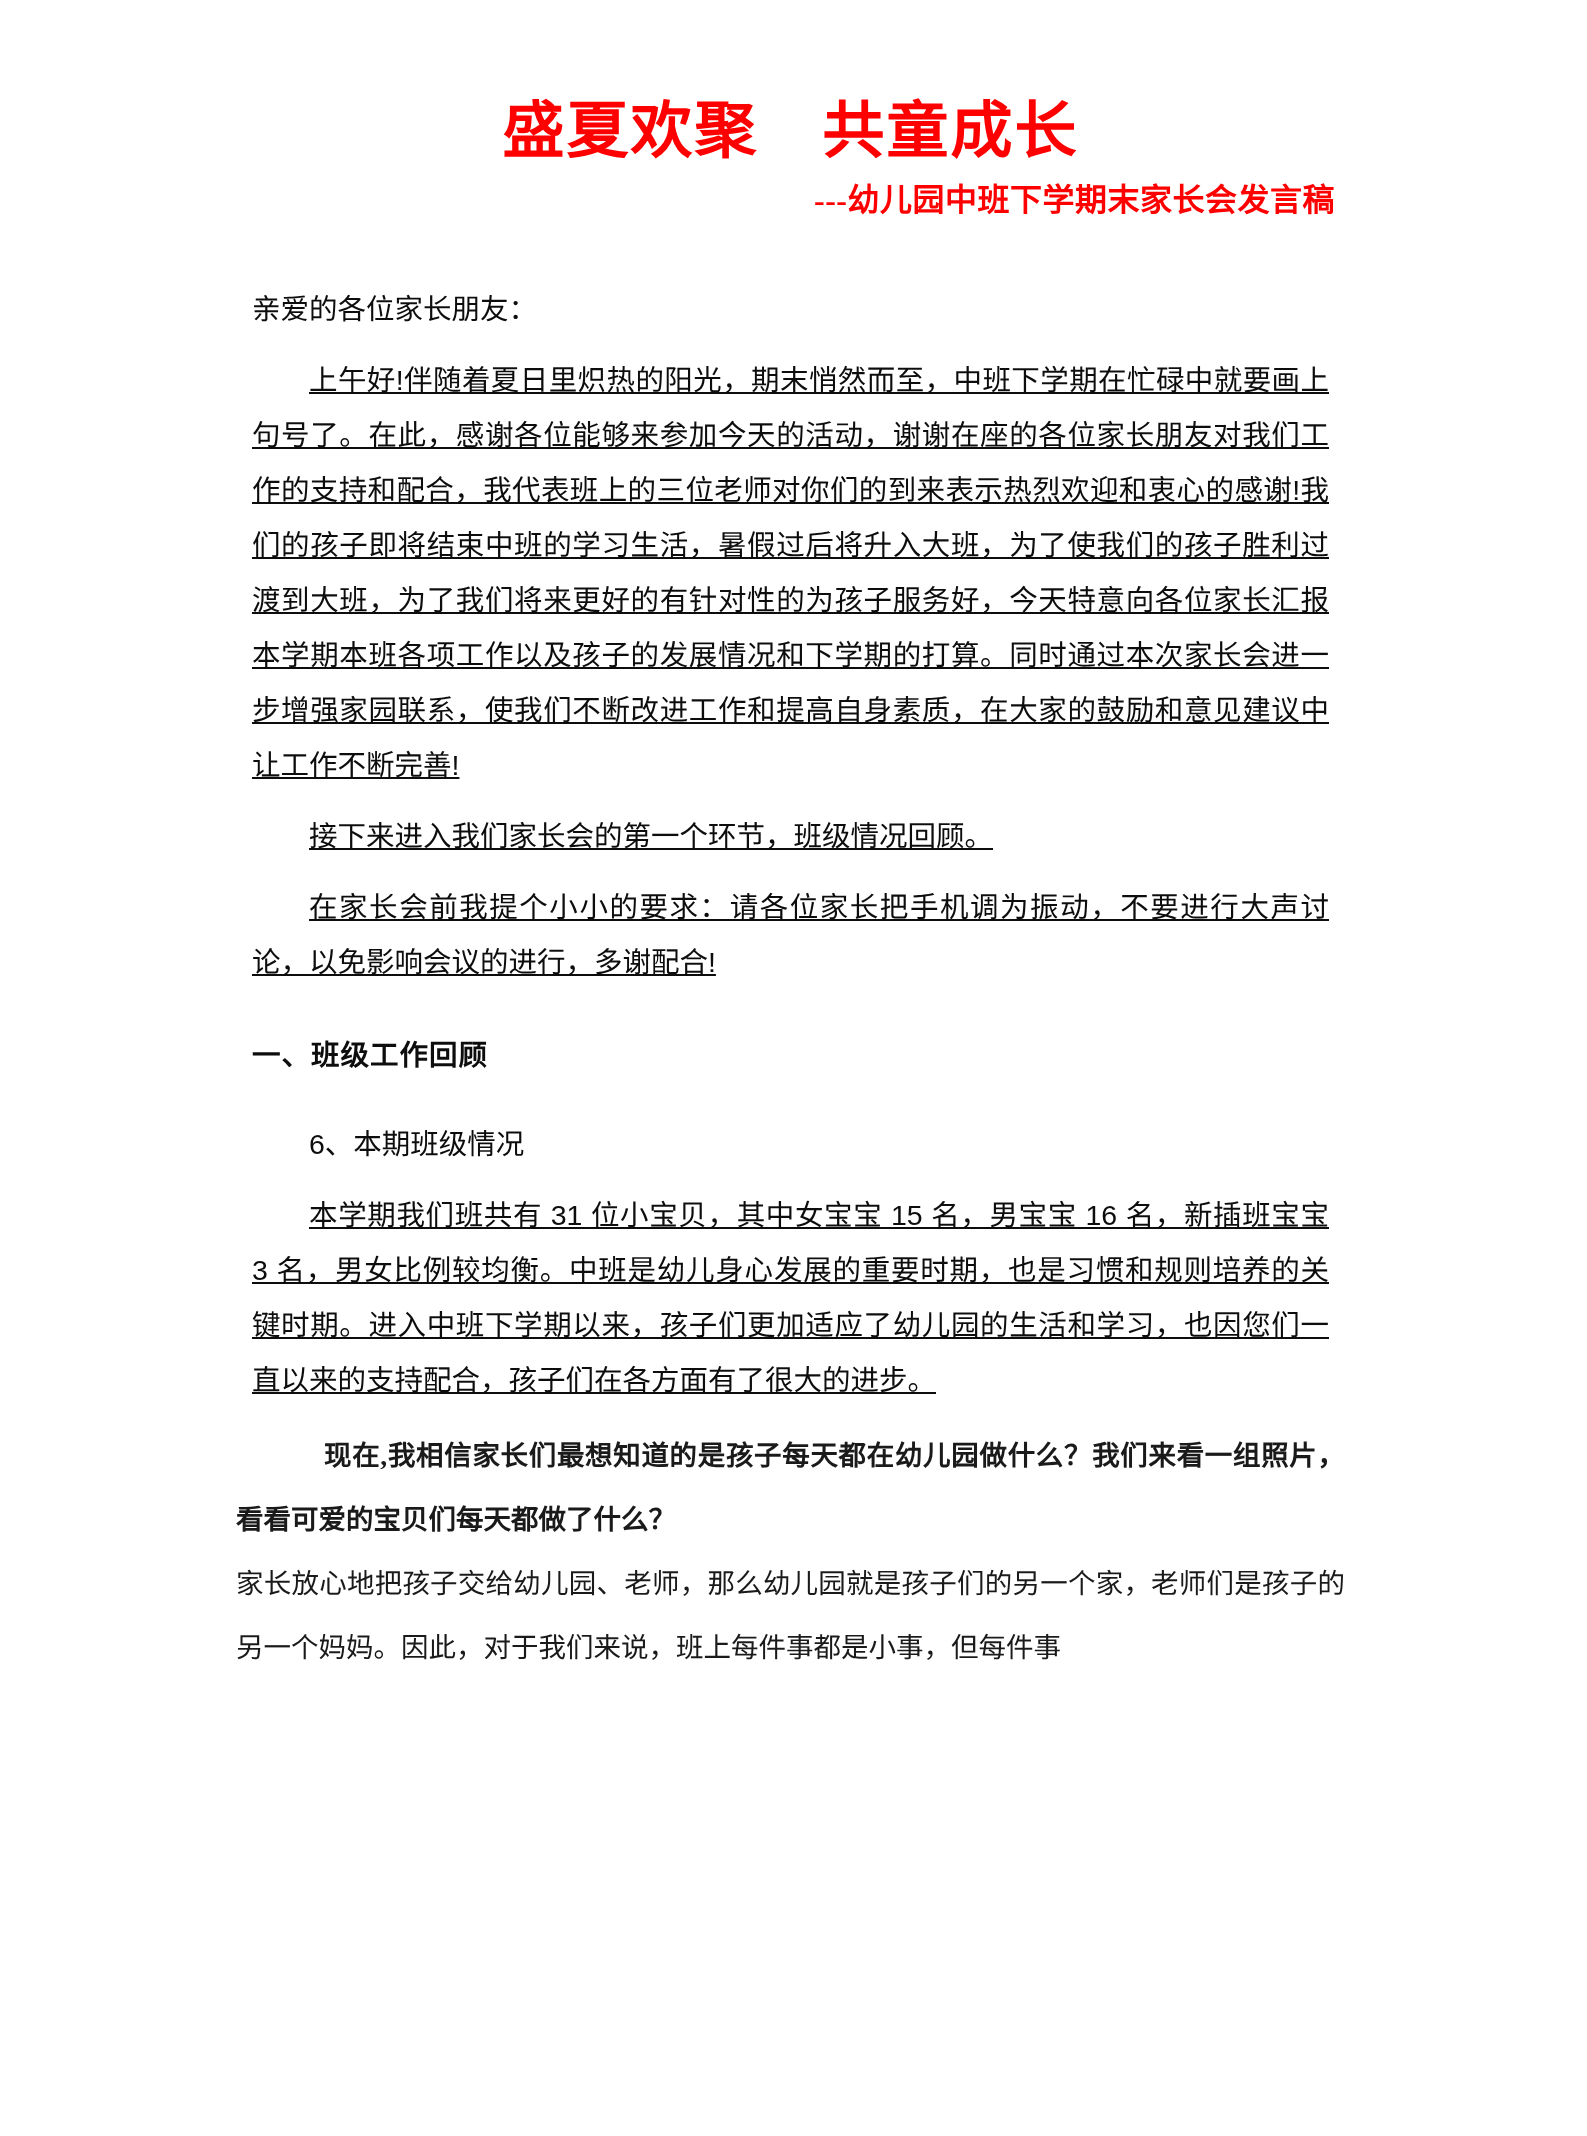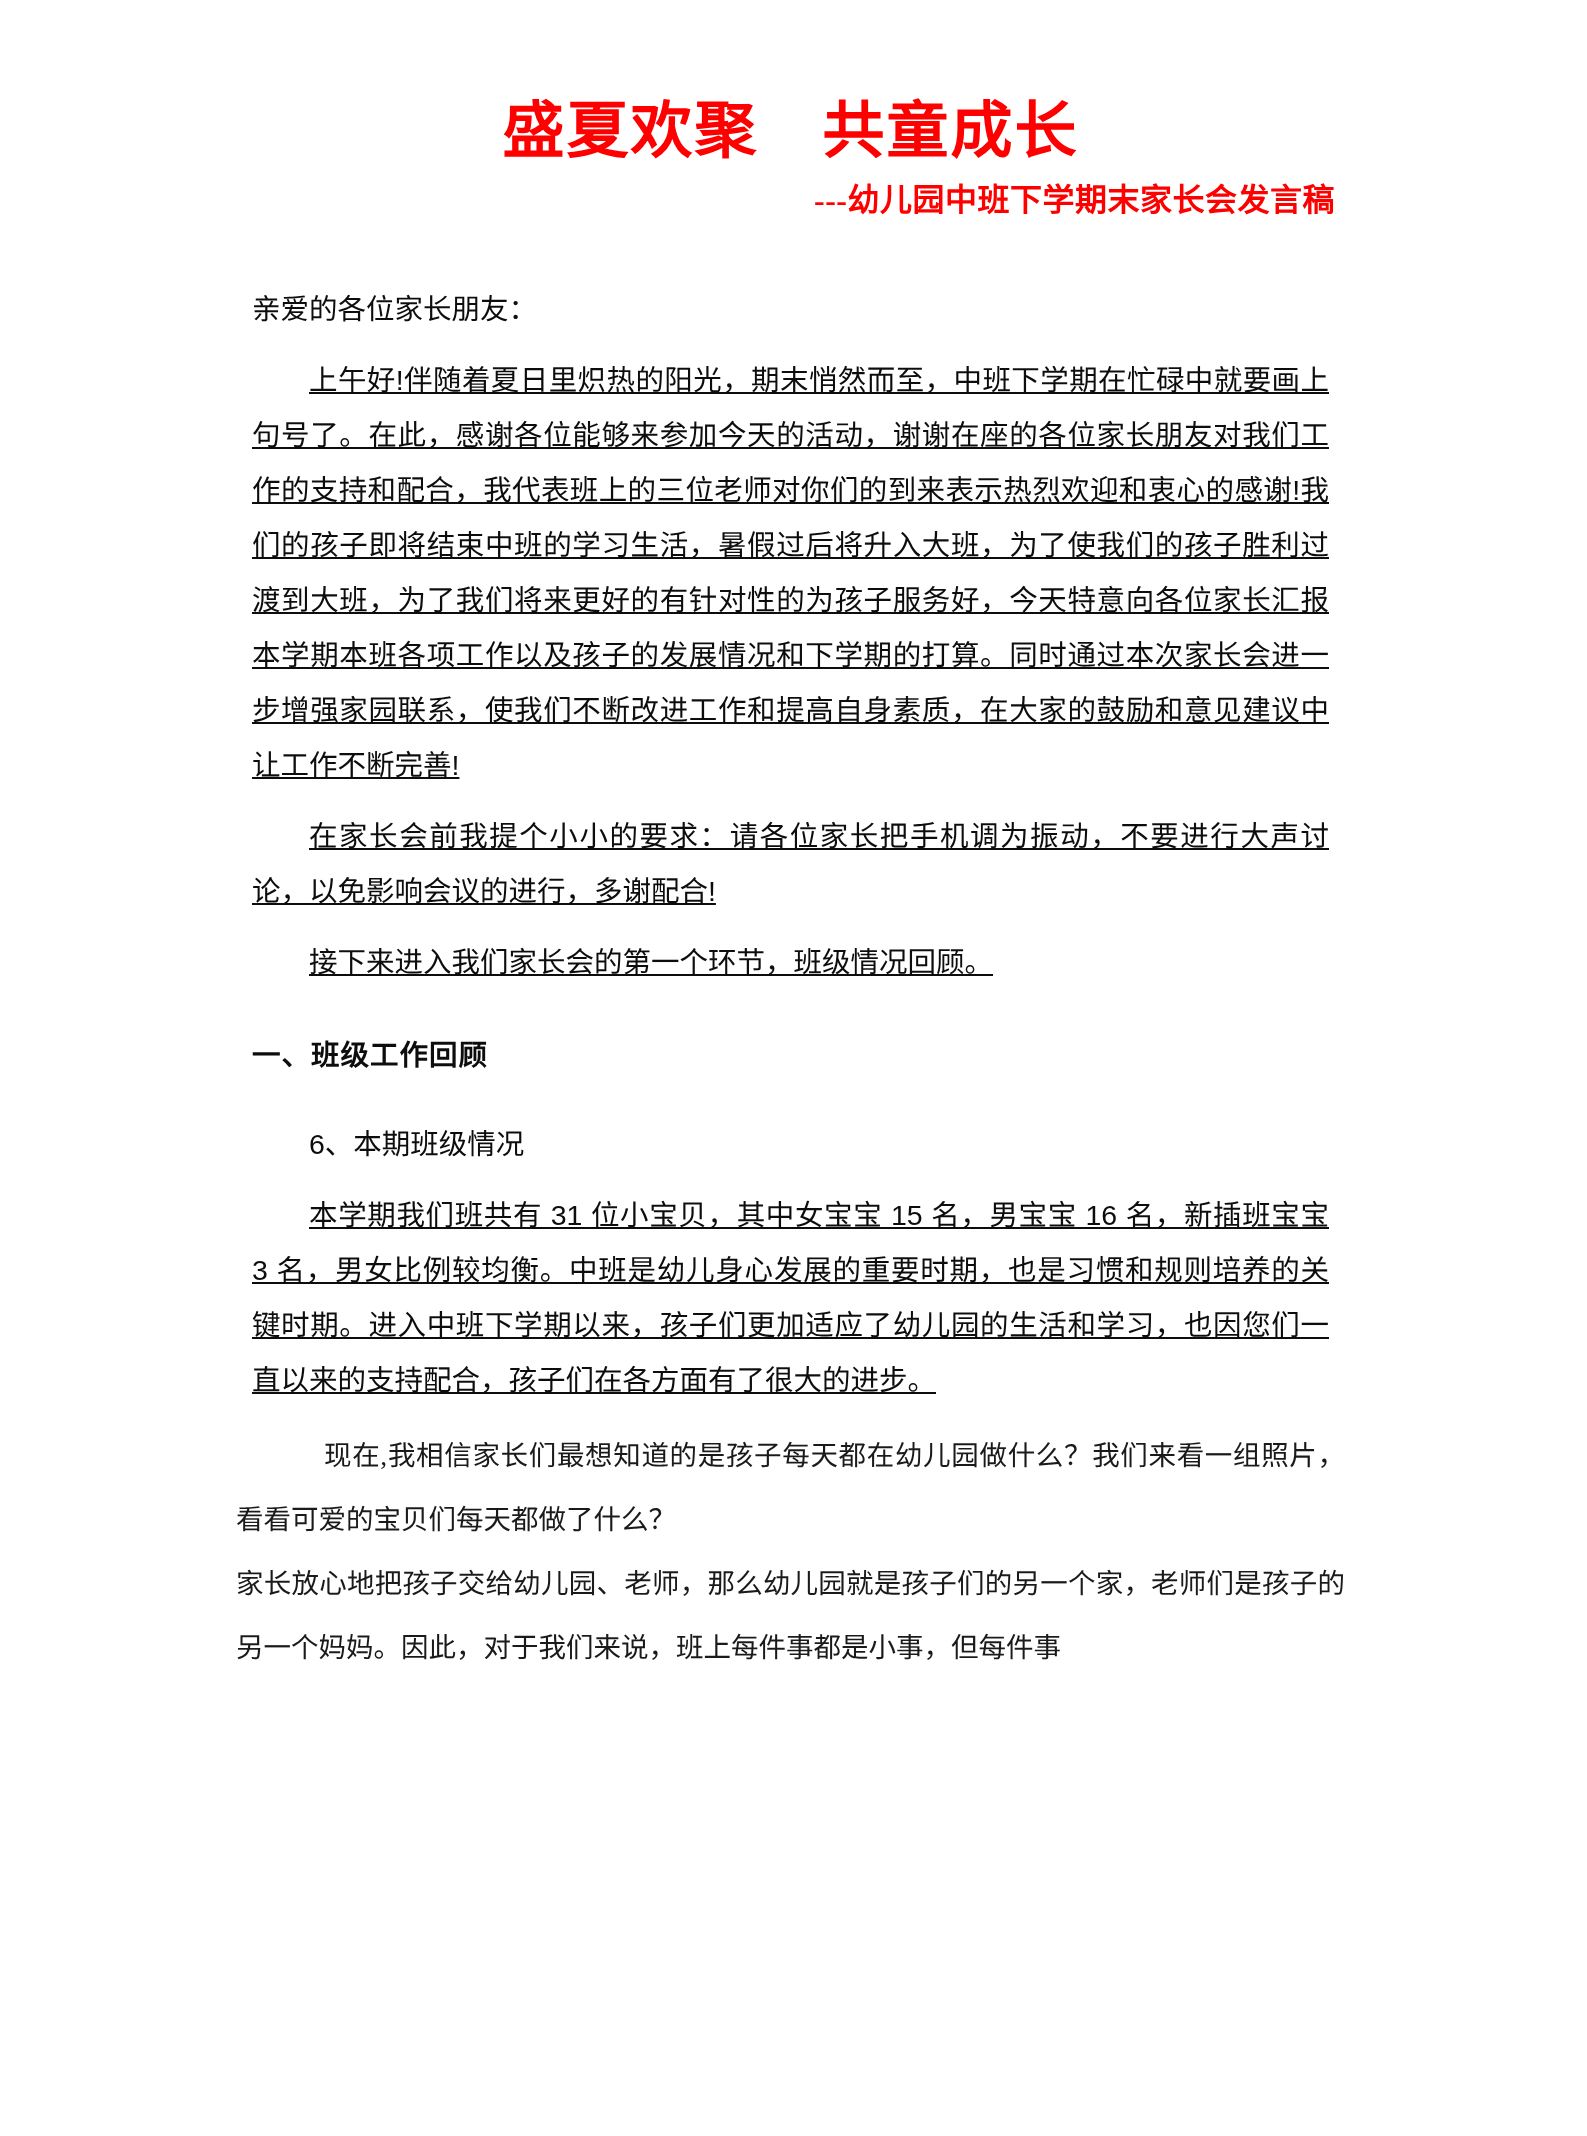--- a/index.html
+++ b/index.html
@@ -87,21 +87,21 @@
     line-height: 64px;
     color: #1a1a1a;
     text-align: justify;
     text-justify: inter-ideograph;
     margin-top: 16px;
   }
   .serif-block p {
     margin: 0;
     padding: 0;
   }
-  .serif-indent { text-indent: 3.2em; }
+  .serif-indent { text-indent: 3.2em; font-weight: bold; }
   .serif-flush  {
     text-indent: 0;
     margin-left: -56px;
     margin-right: -16px;
   }
 </style>
 </head>
 <body>
 
 <div class="page">
@@ -109,23 +109,23 @@
   <h1 class="doc-title">盛夏欢聚　共童成长</h1>
 
   <div class="doc-subtitle">---幼儿园中班下学期末家长会发言稿</div>
 
   <div class="body-block">
 
     <p class="p-flush">亲爱的各位家长朋友：</p>
 
     <p class="p-indent">上午好!伴随着夏日里炽热的阳光，期末悄然而至，中班下学期在忙碌中就要画上句号了。在此，感谢各位能够来参加今天的活动，谢谢在座的各位家长朋友对我们工作的支持和配合，我代表班上的三位老师对你们的到来表示热烈欢迎和衷心的感谢!我们的孩子即将结束中班的学习生活，暑假过后将升入大班，为了使我们的孩子胜利过渡到大班，为了我们将来更好的有针对性的为孩子服务好，今天特意向各位家长汇报本学期本班各项工作以及孩子的发展情况和下学期的打算。同时通过本次家长会进一步增强家园联系，使我们不断改进工作和提高自身素质，在大家的鼓励和意见建议中让工作不断完善!</p>
 
+    <p class="p-indent">接下来进入我们家长会的第一个环节，班级情况回顾。</p>
+
     <p class="p-indent">在家长会前我提个小小的要求：请各位家长把手机调为振动，不要进行大声讨论，以免影响会议的进行，多谢配合!</p>
-
-    <p class="p-indent">接下来进入我们家长会的第一个环节，班级情况回顾。</p>
 
     <div class="gap-md"></div>
 
     <p class="heading-1">一、班级工作回顾</p>
 
     <div class="gap-sm"></div>
 
     <p class="sub-num">6、本期班级情况</p>
 
     <p class="p-indent">本学期我们班共有 31 位小宝贝，其中女宝宝 15 名，男宝宝 16 名，新插班宝宝 3 名，男女比例较均衡。中班是幼儿身心发展的重要时期，也是习惯和规则培养的关键时期。进入中班下学期以来，孩子们更加适应了幼儿园的生活和学习，也因您们一直以来的支持配合，孩子们在各方面有了很大的进步。</p>

